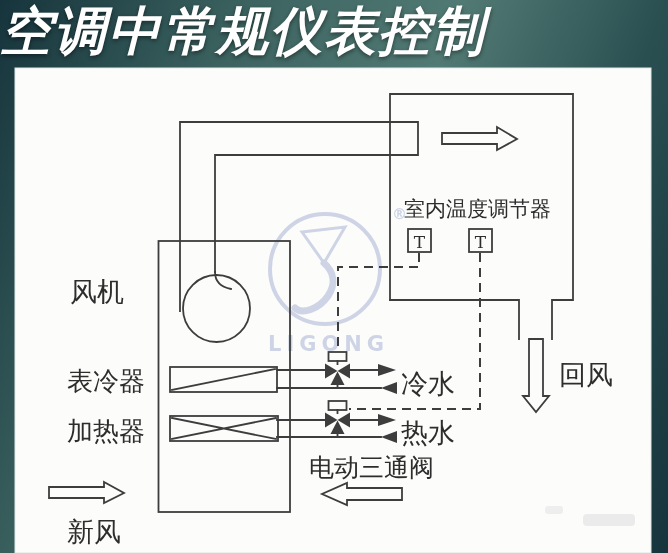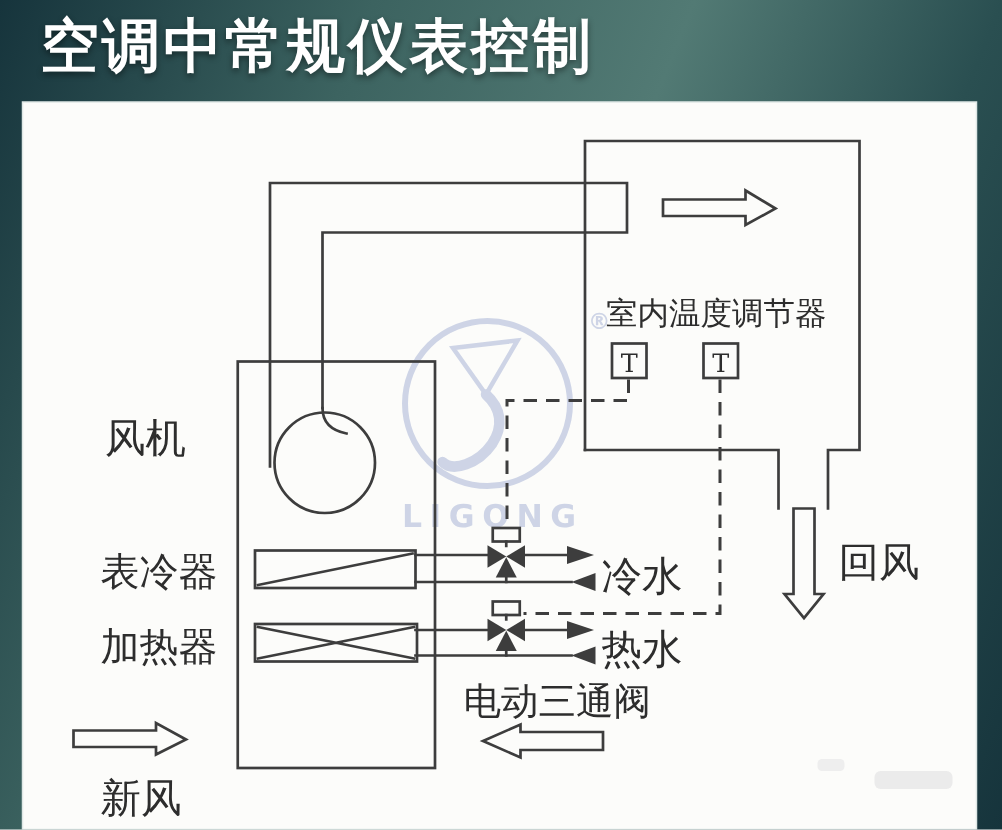--- a/index.html
+++ b/index.html
@@ -7,23 +7,23 @@
     --band_dark:#16343c; --band_mid:#3c6360; --band_light:#527a74; --watermark:#a9b5d6;
   }
   html,body{margin:0;padding:0;}
   body{
     width:668px;height:553px;overflow:hidden;position:relative;
     background:linear-gradient(112deg,var(--band_dark) 0%,var(--band_mid) 28%,var(--band_light) 52%,#2a4f51 75%,var(--band_dark) 100%);
     font-family:"DejaVu Serif","Liberation Serif",serif;
   }
   header{position:absolute;top:0;left:0;width:668px;height:68px;z-index:2;}
   header h1{
-    margin:0;padding-left:27px;line-height:62px;font-weight:bold;font-size:39px;
+    margin:0;line-height:62px;font-weight:bold;font-size:52px;
     color:var(--title_text);letter-spacing:2px;text-shadow:0 2px 4px rgba(0,0,0,.45);
-    font-family:"DejaVu Serif","Liberation Serif",serif;white-space:nowrap;
+    font-family:"DejaVu Serif","Liberation Serif",serif;white-space:nowrap;font-style:italic;
   }
   svg{position:absolute;top:0;left:0;z-index:1;}
   .ln{stroke:var(--line);stroke-width:1.8;fill:none;stroke-linecap:square;}
   .dash{stroke:var(--line);stroke-width:2;fill:none;stroke-dasharray:9 6;}
   .lnf{fill:var(--line);stroke:none;}
   .hollow{fill:var(--panel);stroke:var(--line);stroke-width:1.8;stroke-linejoin:miter;}
   .lbl{fill:var(--ink);font-family:"DejaVu Serif","Liberation Serif",serif;}
   .wmtxt{fill:var(--watermark);font-family:"DejaVu Sans","Liberation Sans",sans-serif;font-weight:bold;letter-spacing:5px;}
   .wmln{stroke:var(--watermark);fill:none;}
 </style>

